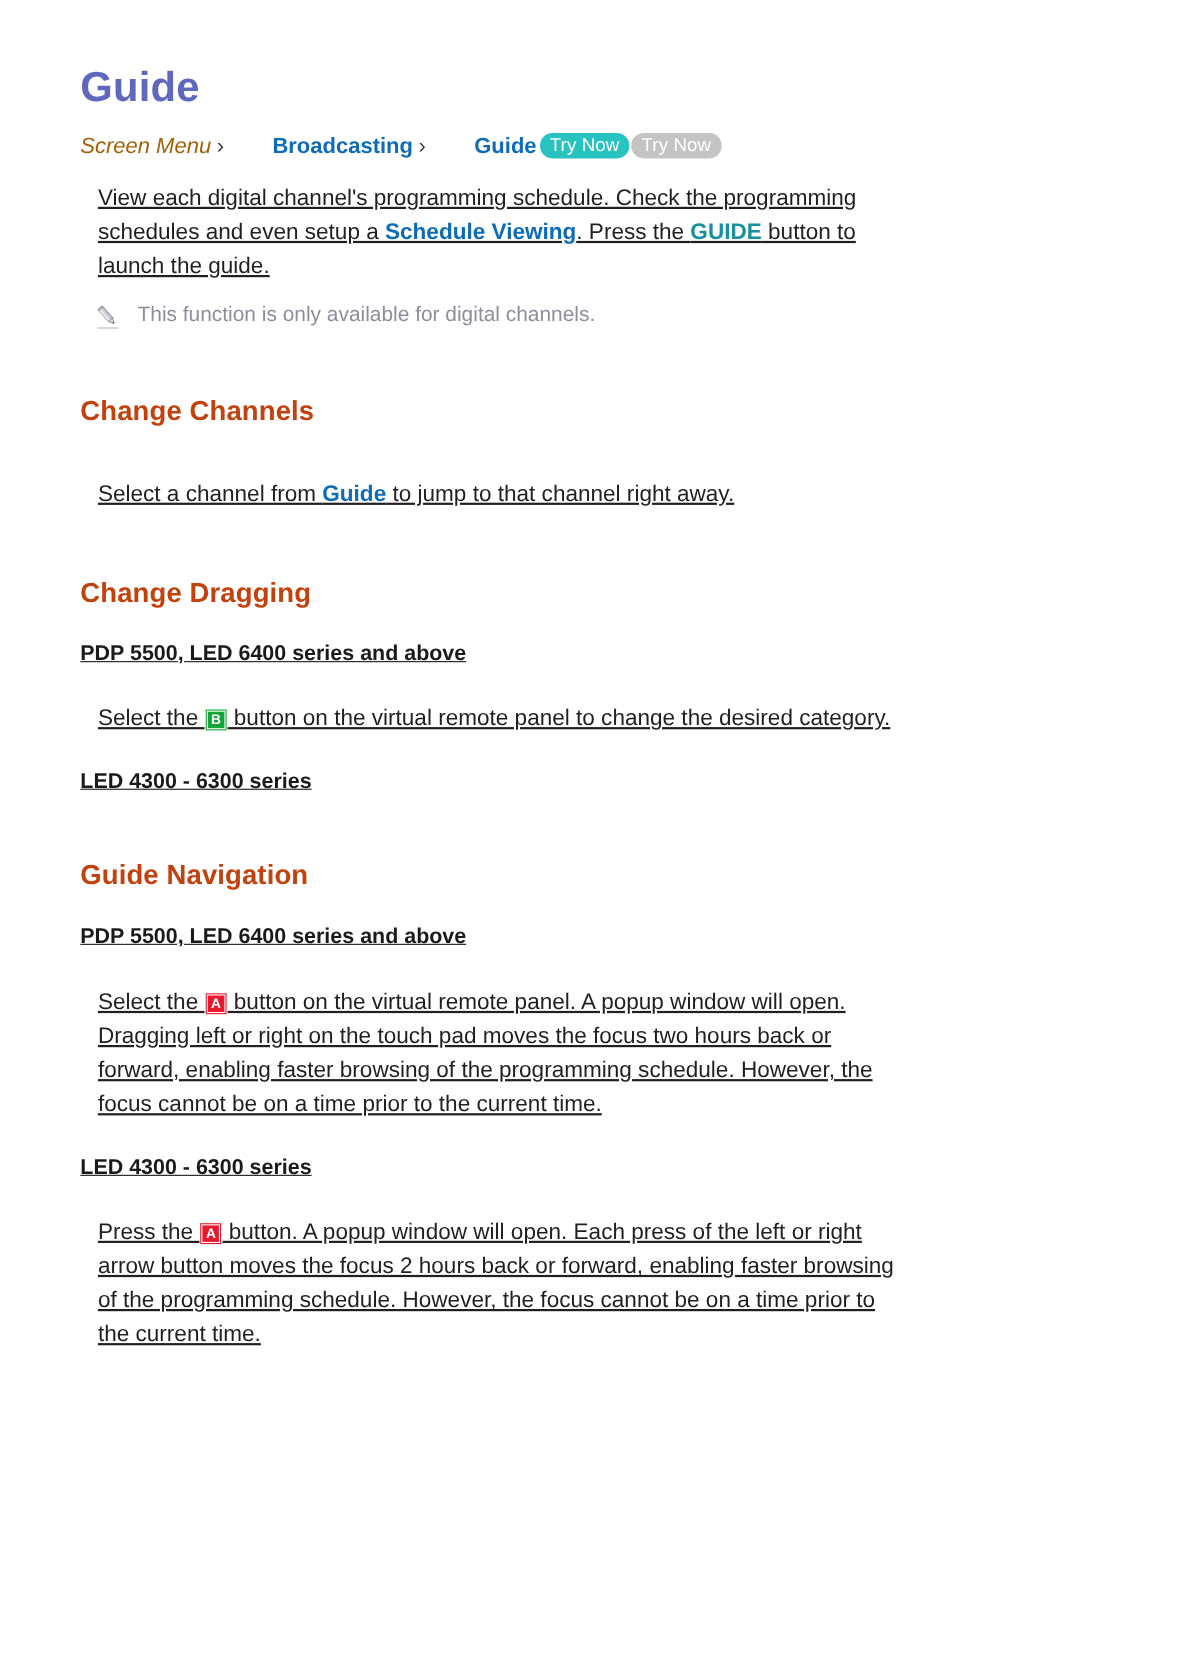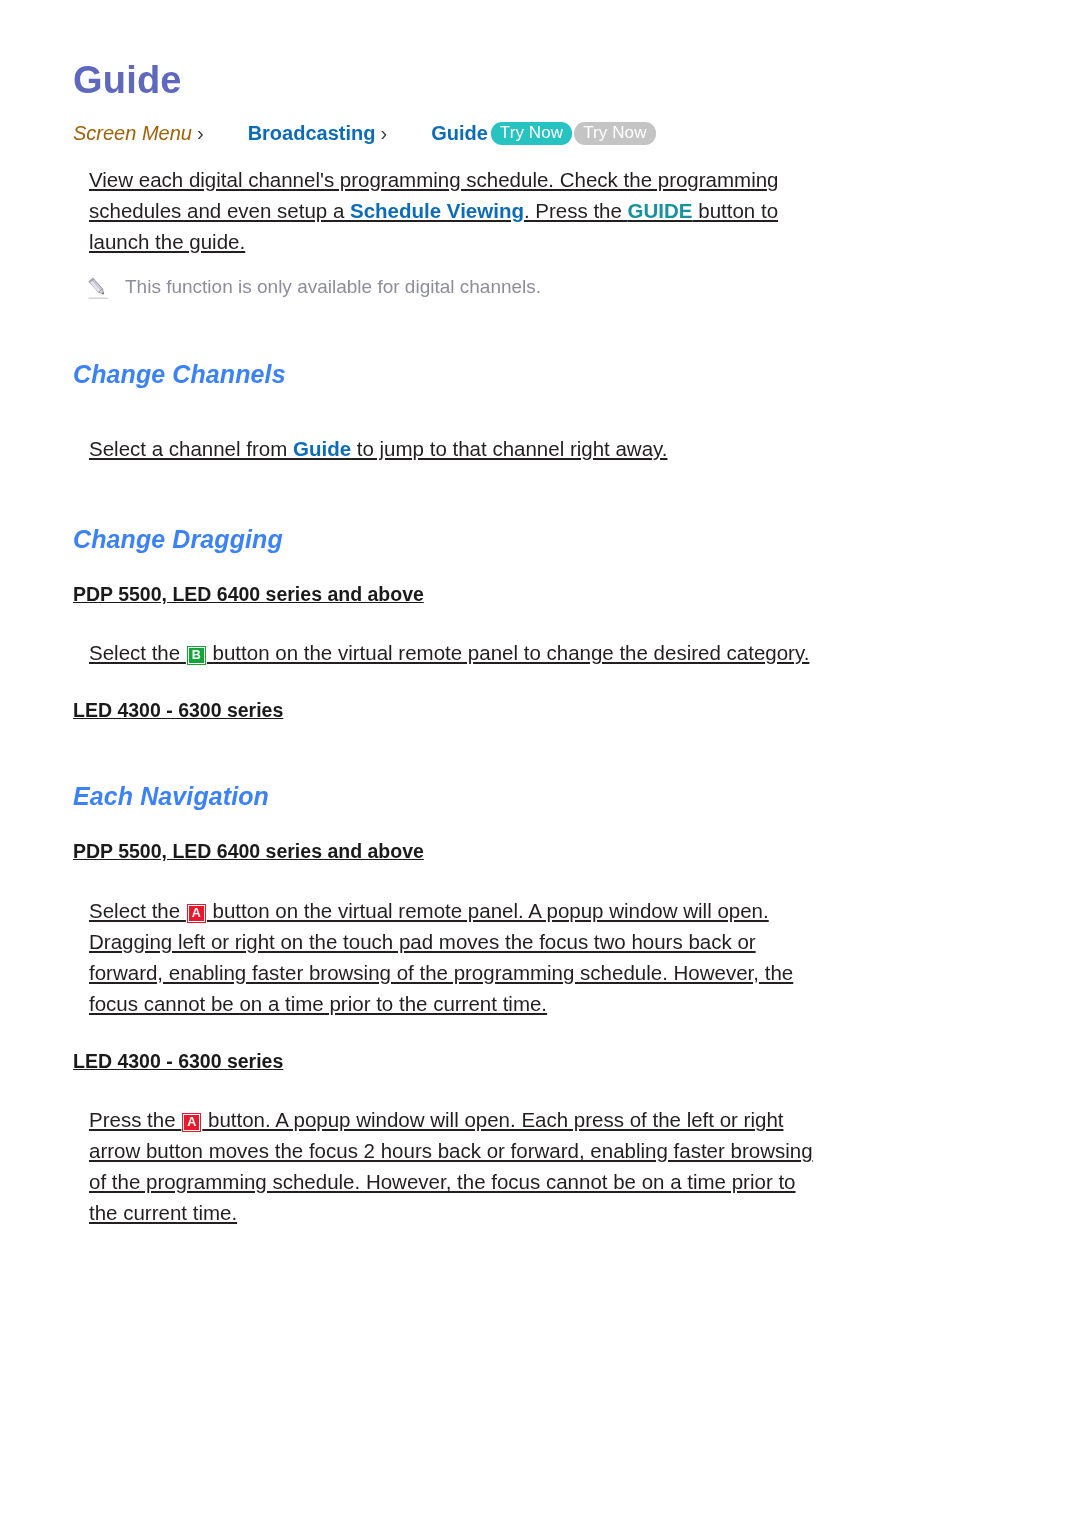--- a/index.html
+++ b/index.html
@@ -88,25 +88,24 @@
   .note-text {
     font-size: 19px;
     line-height: 26px;
     color: #8d8d9c;
   }
 
   
   .section-heading {
     font-size: 25px;
     font-weight: bold;
-    color: #3b82f6;
+    color: #c2410c;
     margin: 0;
     line-height: 1.2;
     letter-spacing: 0.1px;
-    font-style: italic;
   }
   .sub-heading {
     font-size: 19.5px;
     font-weight: bold;
     color: #1a1a1a;
     margin: 0;
     line-height: 1.3;
     text-decoration: underline;
   }
 
@@ -176,21 +175,21 @@
   <div class="sp-28"></div>
   <h3 class="sub-heading">PDP 5500, LED 6400 series and above</h3>
   <div class="sp-14"></div>
   <p class="body-text"><span>Select the </span><span class="key green">B</span><span> button on the virtual remote panel to change the desired category.</span></p>
   <div class="sp-14"></div>
   <h3 class="sub-heading">LED 4300 - 6300 series</h3>
   <div class="sp-14"></div>
 
   <div class="sp-44"></div>
 
-  <h2 class="section-heading">Each Navigation</h2>
+  <h2 class="section-heading">Guide Navigation</h2>
   <div class="sp-28"></div>
   <h3 class="sub-heading">PDP 5500, LED 6400 series and above</h3>
   <div class="sp-14"></div>
   <p class="body-text"><span>Select the </span><span class="key red">A</span><span> button on the virtual remote panel. A popup window will open. Dragging left or right on the touch pad moves the focus two hours back or forward, enabling faster browsing of the programming schedule. However, the focus cannot be on a time prior to the current time.</span></p>
   <div class="sp-14"></div>
   <h3 class="sub-heading">LED 4300 - 6300 series</h3>
   <div class="sp-14"></div>
   <p class="body-text"><span>Press the </span><span class="key red">A</span><span> button. A popup window will open. Each press of the left or right arrow button moves the focus 2 hours back or forward, enabling faster browsing of the programming schedule. However, the focus cannot be on a time prior to the current time.</span></p>
 
 </div>

